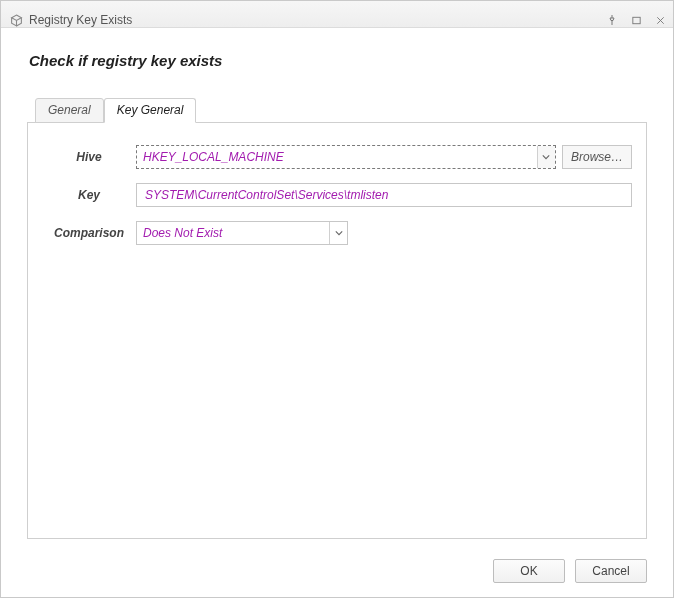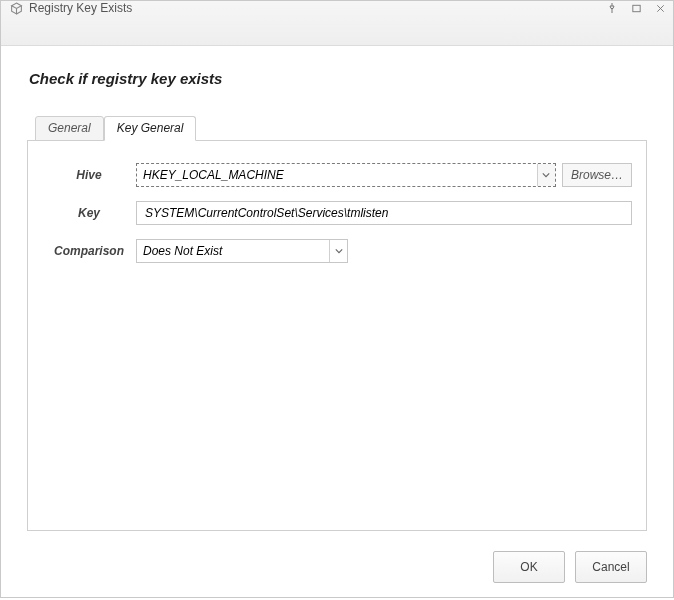--- a/index.html
+++ b/index.html
@@ -15,25 +15,25 @@
   }
   .window {
     border: 1px solid #c9c9c9;
     width: 674px;
     height: 598px;
     display: flex;
     flex-direction: column;
     background: #fff;
   }
   .titlebar {
-    height: 45px;
+    height: 27px;
     background: linear-gradient(#f6f6f6, #eeeeee);
     border-bottom: 1px solid #dcdcdc;
     display: flex;
-    align-items: flex-start;
+    align-items: flex-end;
     padding: 0 6px 0 8px;
     color: #555;
   }
   .title-icon {
     width: 14px; height: 14px;
     margin-right: 6px;
     display: inline-flex;
     align-items: center; justify-content: center;
   }
   .title-text { flex: 1; font-size: 12px; color: #555; }
@@ -116,21 +116,21 @@
     gap: 6px;
   }
   .combo, .textinput, .select {
     height: 24px;
     border: 1px solid #bfbfbf;
     background: #fff;
     font-size: 12px;
     padding: 0 6px;
     display: flex;
     align-items: center;
-    color: #000000;
+    color: #a21caf;
   }
   .combo {
     flex: 1;
     position: relative;
     padding-right: 20px;
     border: 1px dashed #7a7a7a;
     outline: none;
   }
   .dropdown-btn {
     position: absolute;
@@ -161,21 +161,21 @@
     color:#555;
   }
   .button-bar {
     display: flex;
     justify-content: flex-end;
     gap: 10px;
     padding: 10px 26px 14px 0;
   }
   .btn {
     min-width: 72px;
-    height: 32px;
+    height: 24px;
     border: 1px solid #bdbdbd;
     background: linear-gradient(#fcfcfc,#f1f1f1);
     display:flex; align-items:center; justify-content:center;
     cursor:pointer;
     color:#444;
     border-radius: 2px;
     font-size: 12px;
   }
   svg { display:block; }
 </style>

